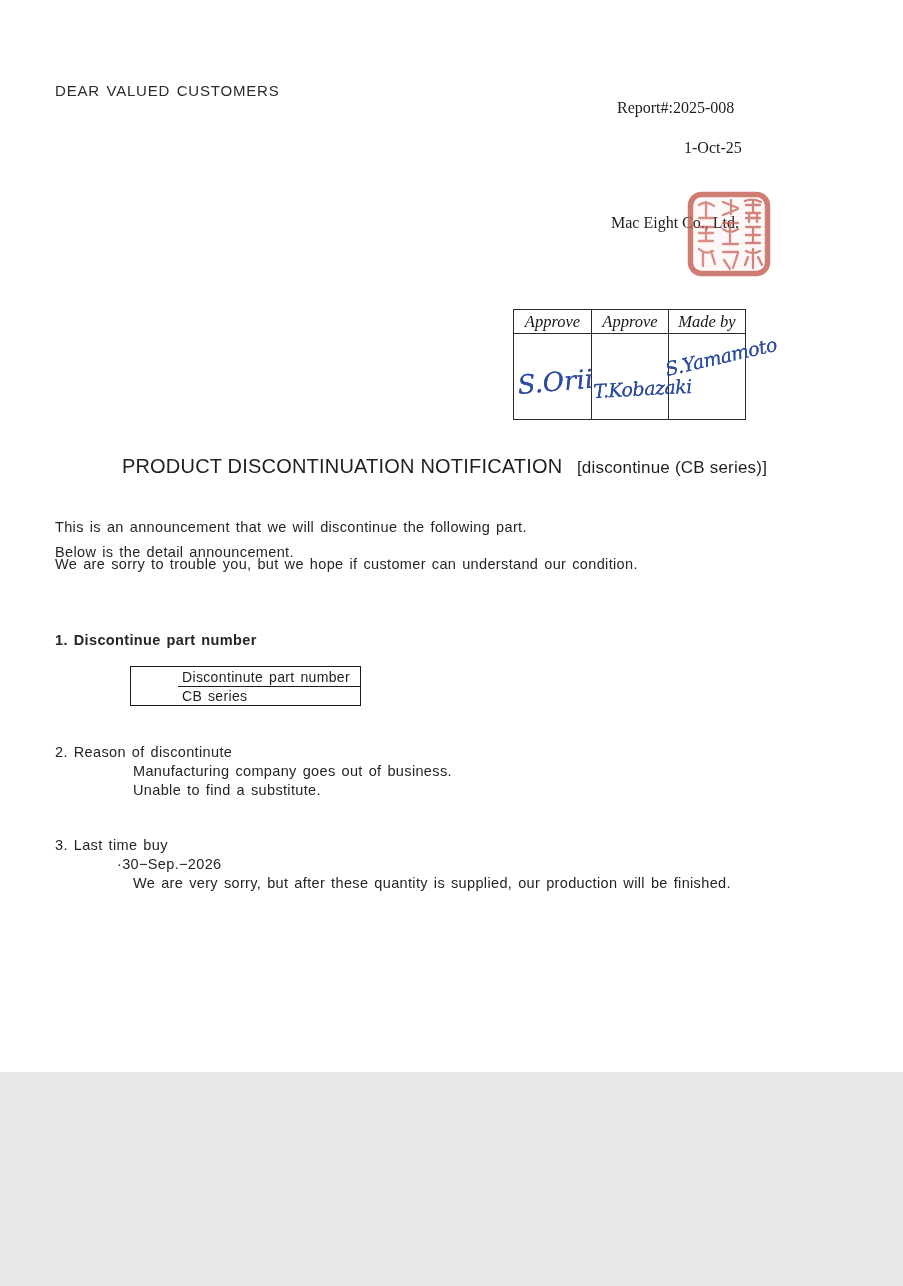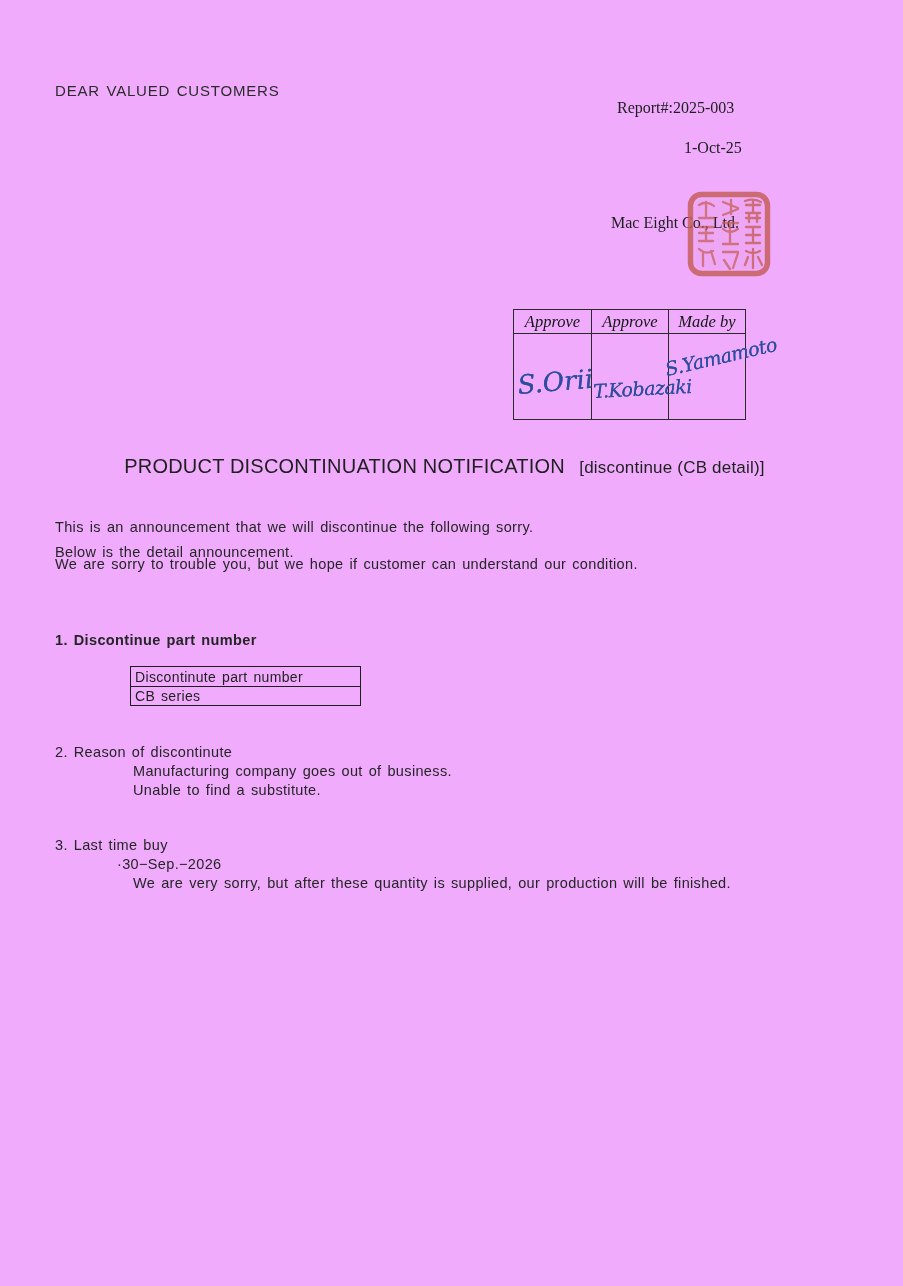--- a/index.html
+++ b/index.html
@@ -1,22 +1,22 @@
 <!DOCTYPE html>
 <html><head>
 <meta charset="utf-8">
 <style>
   * { margin: 0; padding: 0; box-sizing: border-box; }
   html, body { background: #e8e8e8; }
   .page {
     position: relative;
     width: 903px;
-    height: 1286px;
+    height: 1072px;
     margin: 0 auto;
-    background: #f0abfc;
+    background: #ffffff;
     overflow: hidden;
     font-family: "Liberation Sans", sans-serif;
     color: #222;
   }
   .abs { position: absolute; }
   .sans {
     font-family: "Liberation Sans", "DejaVu Sans", sans-serif;
     font-size: 14.5px;
     color: #252525;
     letter-spacing: 0.35px;
@@ -83,31 +83,32 @@
   }
   .part-table .row {
     height: 19px;
     display: flex; align-items: center;
     padding: 0 4px;
     font-size: 14px;
     letter-spacing: 0.35px;
     word-spacing: 1.6px;
     white-space: nowrap;
     color: #1f1f1f;
+    margin-left: 47px;
   }
   .part-table .row + .row { border-top: 1.2px solid #1c1c1c; }
 </style>
 </head>
 <body>
 
 <div class="page">
 
   <div class="abs sans salutation" style="left:55px; top:82px;">DEAR VALUED CUSTOMERS</div>
 
-  <div class="abs serif" style="left:617px; top:99px;">Report#:2025-003</div>
+  <div class="abs serif" style="left:617px; top:99px;">Report#:2025-008</div>
 
   <div class="abs serif" style="left:684px; top:139px;">1-Oct-25</div>
 
   <div class="abs serif" style="left:611px; top:214px; z-index:1;">Mac Eight Co., Ltd.</div>
 
   <div class="abs" style="left:686px; top:190px; width:86px; height:88px; z-index:2;">
     <svg width="86" height="88" viewBox="0 0 86 88" xmlns="http://www.w3.org/2000/svg">
       <g stroke="#c2584c" fill="none" stroke-linecap="round">
         <rect x="4.5" y="4.5" width="77" height="79" rx="11" stroke-width="5.5" opacity="0.78"></rect>
         <rect x="9" y="9" width="68" height="70" rx="7" stroke-width="0" fill="#cf6a5f" opacity="0.05"></rect>
@@ -149,24 +150,24 @@
     <div class="cell"></div>
     <div class="cell"></div>
   </div>
 
   <span class="signature abs" style="left:519px; top:370px; font-size:26px; transform:rotate(-5deg);">S.Orii</span>
   <span class="signature abs" style="left:594px; top:380px; font-size:19px; transform:rotate(-3deg); letter-spacing:-0.5px;">T.Kobazaki</span>
   <span class="signature abs" style="left:668px; top:358px; font-size:19px; transform:rotate(-13deg); letter-spacing:-0.5px;">S.Yamamoto</span>
 
   <div class="abs doc-title">
     <span class="main">PRODUCT DISCONTINUATION NOTIFICATION</span>
-    <span class="suffix" style="margin-left:10px;">[discontinue (CB detail)]</span>
+    <span class="suffix" style="margin-left:10px;">[discontinue (CB series)]</span>
   </div>
 
-  <div class="abs sans" style="left:55px; top:519px;">This is an announcement that we will discontinue the following sorry.</div>
+  <div class="abs sans" style="left:55px; top:519px;">This is an announcement that we will discontinue the following part.</div>
   <div class="abs sans" style="left:55px; top:556px;">We are sorry to trouble you, but we hope if customer can understand our condition.</div>
   <div class="abs sans" style="left:55px; top:544px;">Below is the detail announcement.</div>
 
   <div class="abs sans" style="left:55px; top:632px;font-weight:bold;">1. Discontinue part number</div>
   <div class="part-table abs">
     <div class="row">
       <span>Discontinute part number</span>
     </div>
     <div class="row">
       <span>CB series</span>

